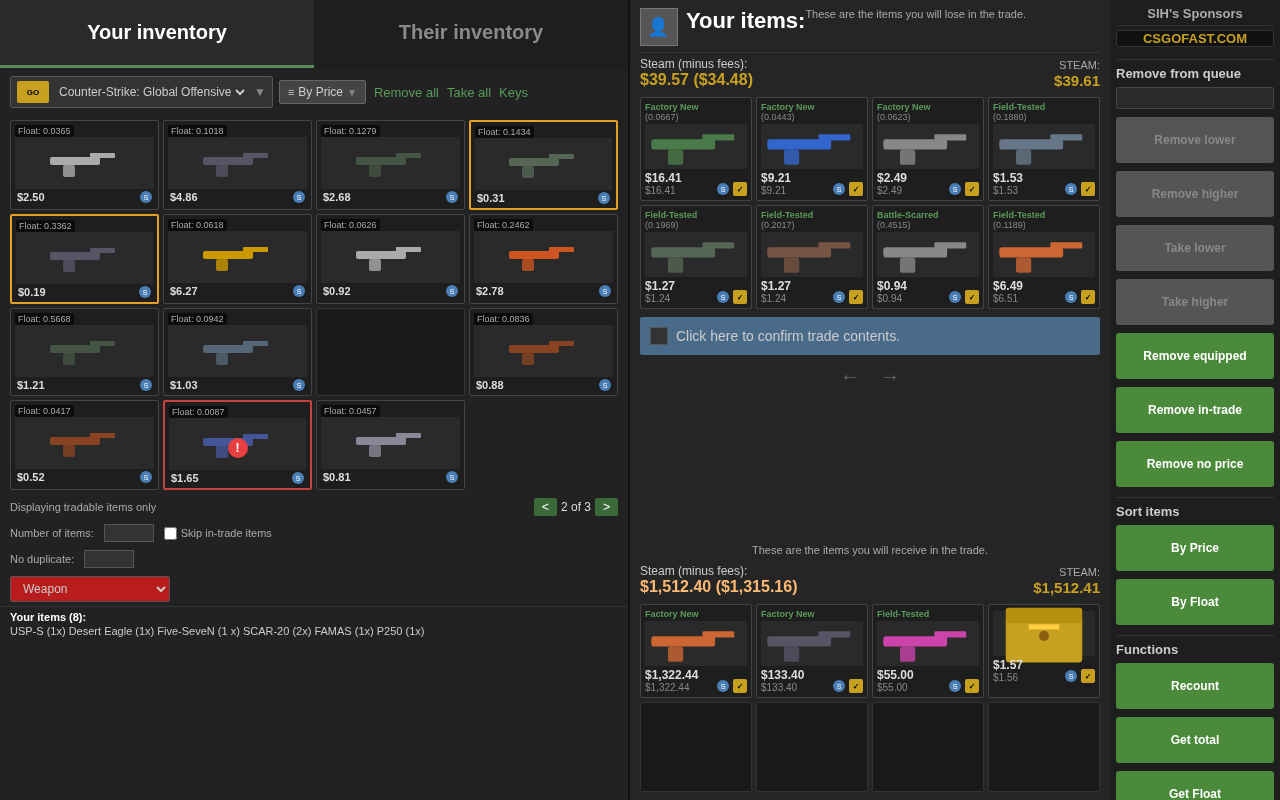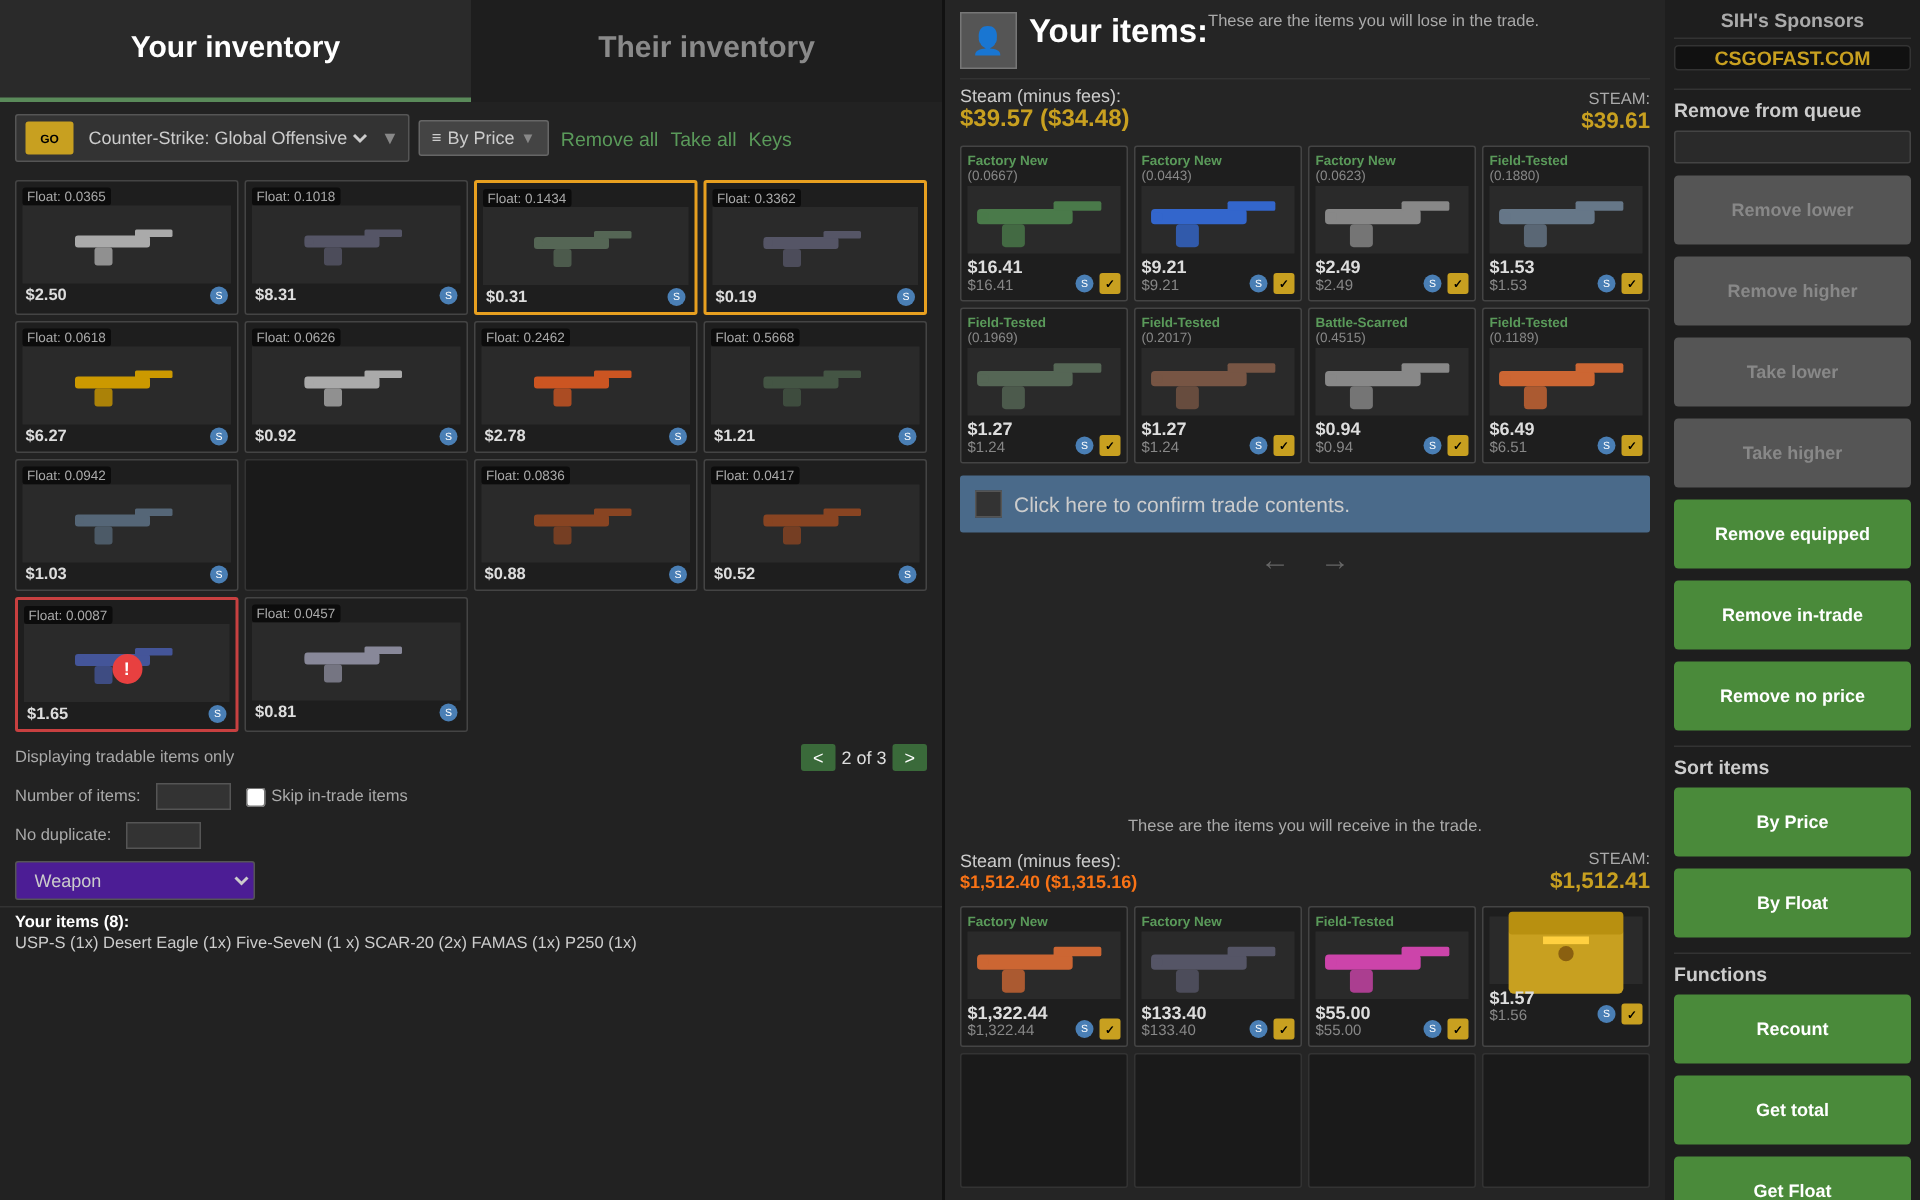--- a/index.html
+++ b/index.html
@@ -218,21 +218,21 @@
       padding: 2px 4px;
       font-size: 11px;
     }
     .filter-row input[type="checkbox"] { cursor: pointer; }
     .checkbox-label { display: flex; align-items: center; gap: 4px; color: #ccc; font-size: 11px; }
 
     .weapon-select-row {
       padding: 4px 10px;
     }
     .weapon-select {
-      background: #4c1d95;
+      background: #b91c1c;
       border: 1px solid #555;
       color: #ccc;
       padding: 4px 8px;
       border-radius: 2px;
       font-size: 12px;
       cursor: pointer;
       width: 160px;
     }
 
     .your-items-summary {
@@ -516,21 +516,39 @@
         <div class="item-img">
 
           <svg viewBox="0 0 80 36" xmlns="http://www.w3.org/2000/svg">
       <rect x="5" y="12" width="50" height="8" rx="2" fill="#555566"></rect>
       <rect x="45" y="8" width="25" height="5" rx="1" fill="#555566"></rect>
       <rect x="18" y="20" width="12" height="12" rx="2" fill="#555566" opacity="0.8"></rect>
       <rect x="5" y="14" width="6" height="4" rx="1" fill="#555566" opacity="0.6"></rect>
     </svg>
         </div>
         <div class="item-price-row">
-          <span class="item-price">$8.31</span>
+          <span class="item-price">$4.86</span>
+          <span class="steam-icon-small">S</span>
+        </div>
+      </div>
+    </div>
+      <div class="item-card">
+      <div class="item-card-inner">
+        <div><span class="item-float">Float: 0.1279</span></div>
+        <div class="item-img">
+
+          <svg viewBox="0 0 80 36" xmlns="http://www.w3.org/2000/svg">
+      <rect x="5" y="12" width="50" height="8" rx="2" fill="#445544"></rect>
+      <rect x="45" y="8" width="25" height="5" rx="1" fill="#445544"></rect>
+      <rect x="18" y="20" width="12" height="12" rx="2" fill="#445544" opacity="0.8"></rect>
+      <rect x="5" y="14" width="6" height="4" rx="1" fill="#445544" opacity="0.6"></rect>
+    </svg>
+        </div>
+        <div class="item-price-row">
+          <span class="item-price">$2.68</span>
           <span class="steam-icon-small">S</span>
         </div>
       </div>
     </div>
       <div class="item-card item-card-border-yellow">
       <div class="item-card-inner">
         <div><span class="item-float">Float: 0.1434</span></div>
         <div class="item-img">
 
           <svg viewBox="0 0 80 36" xmlns="http://www.w3.org/2000/svg">
@@ -993,21 +1011,21 @@
     </div>
   </div>
 
   <div class="receive-section">
     <div style="text-align:center;color:#aaa;font-size:11px;margin-bottom:4px;">These are the items you will receive in the trade.</div>
 
     <div class="receive-value-row">
       <div>
         <span class="steam-fees">Steam (minus fees):</span>
         <br>
-        <span class="steam-amount" style="font-size:12px;color:#f97316">$1,512.40 ($1,315.16)</span>
+        <span class="steam-amount" style="font-size:16px;color:#fdba74">$1,512.40 ($1,315.16)</span>
       </div>
       <div style="text-align:right">
         <span class="steam-label">STEAM:</span>
         <br>
         <span class="steam-amount">$1,512.41</span>
       </div>
     </div>
 
     <div class="items-grid-trade" id="receive-trade-grid">
         <div class="trade-item-card">

